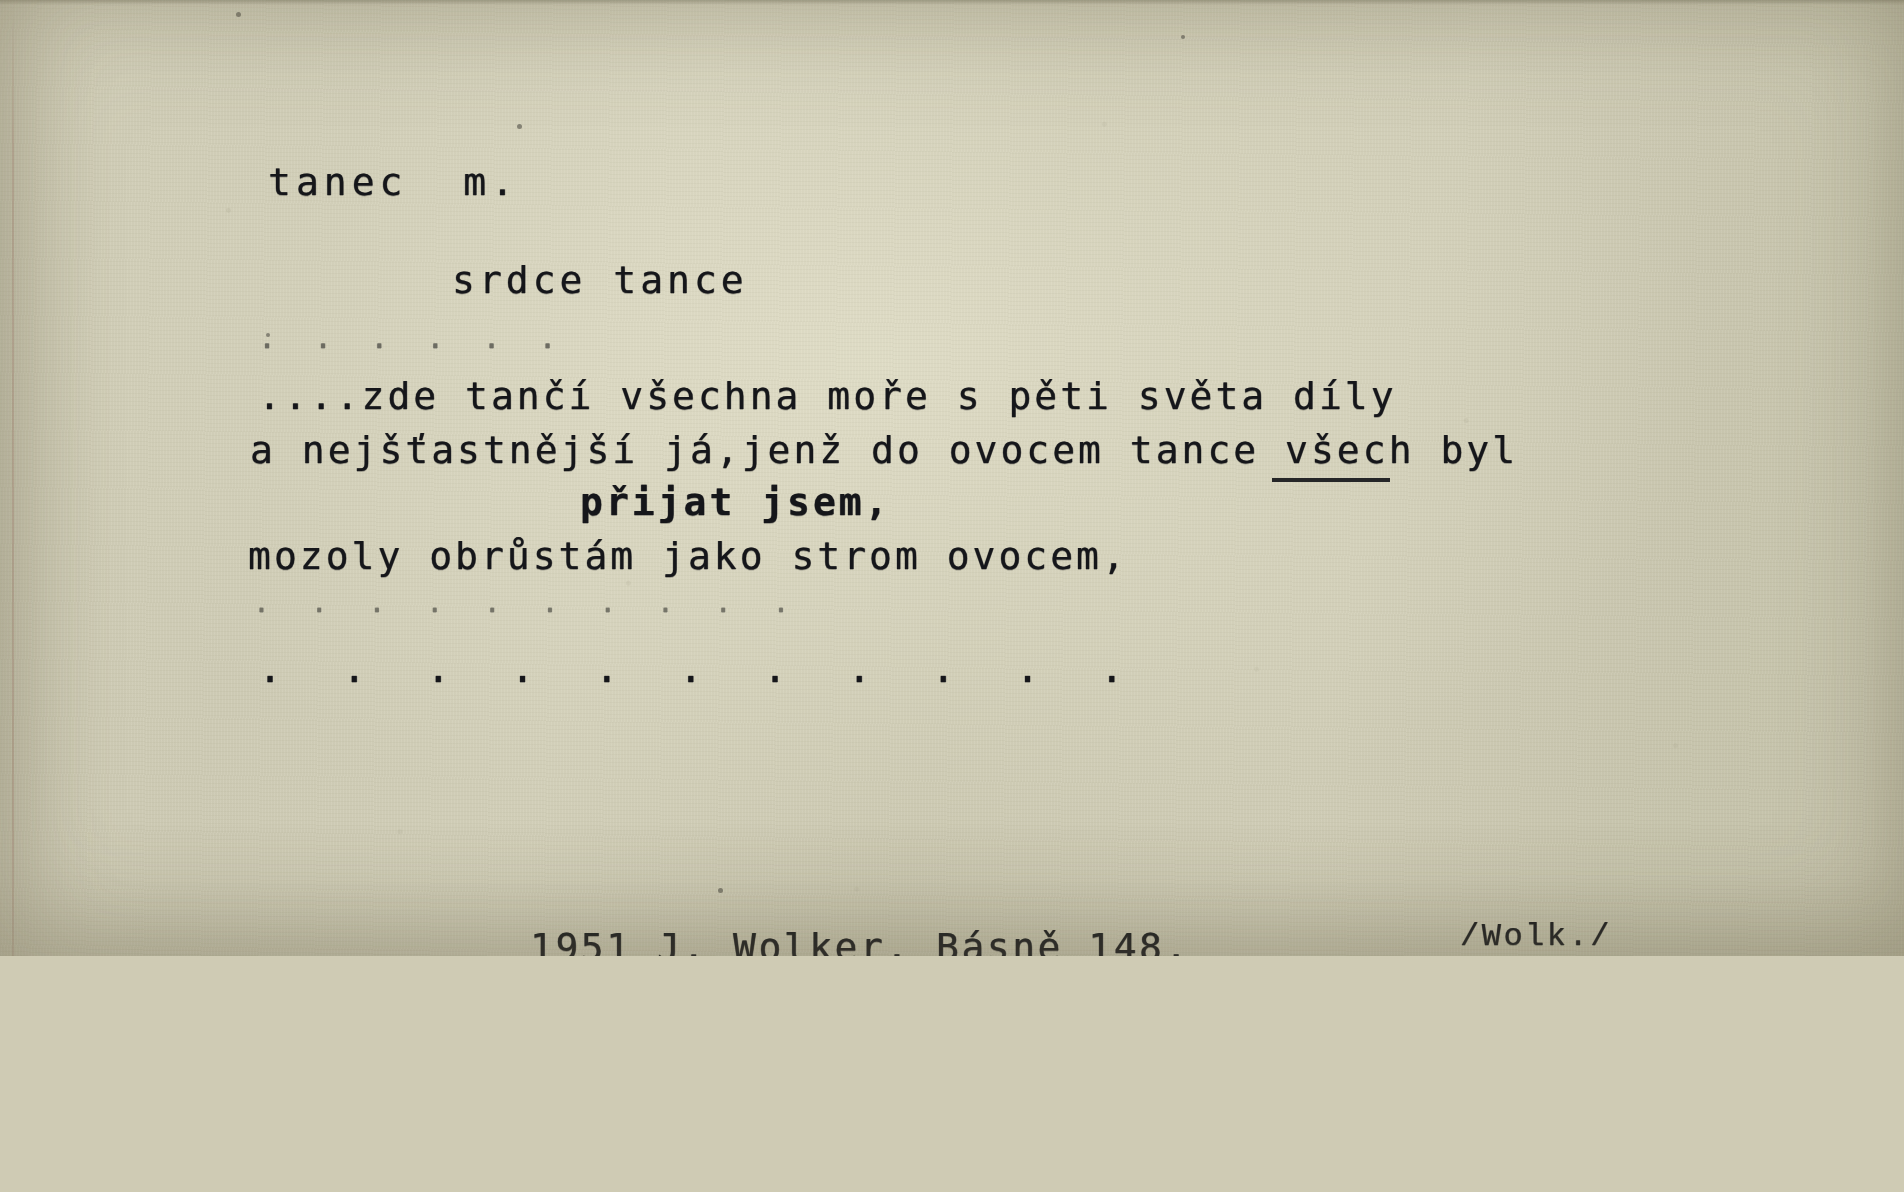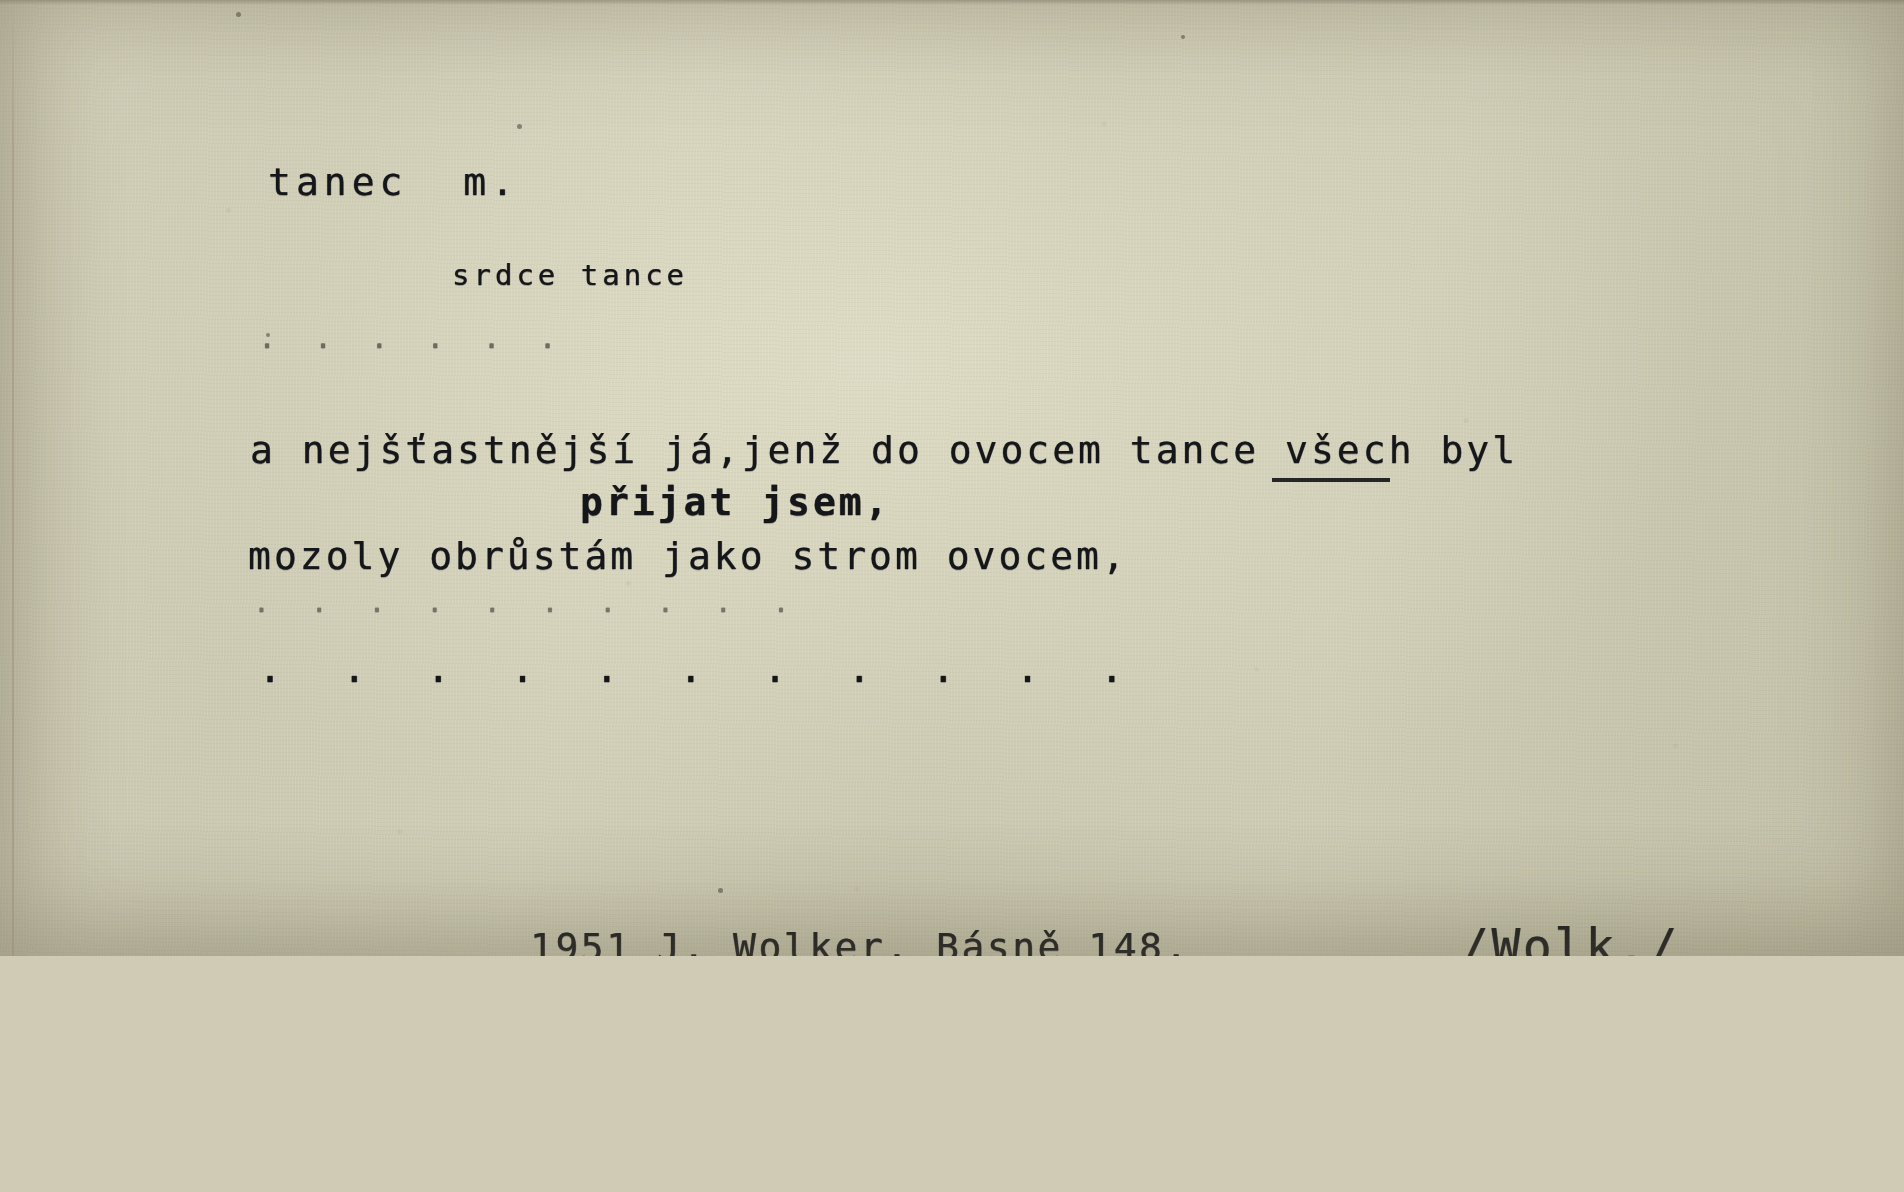--- a/index.html
+++ b/index.html
@@ -82,34 +82,34 @@
     color: #15161a;
     font-family: "DejaVu Sans Mono", monospace;
     white-space: pre;
     text-shadow:
       0.5px 0 0 rgba(20,20,24,0.45),
       -0.5px 0 0 rgba(20,20,24,0.30),
       0 0.5px 0 rgba(20,20,24,0.30);
   }
 
   #headword   { left: 268px; top: 160px; font-size: 38px; letter-spacing: 5px; }
-  #subtitle   { left: 452px; top: 258px; font-size: 29px; letter-spacing: 4px; }
+  #subtitle   { left: 452px; top: 258px; font-size: 38px; letter-spacing: 4px; }
 
   .verse { font-size: 38px; letter-spacing: 3px; }
   #dots-top   { left: 258px; top: 320px; font-size: 30px; letter-spacing: 10px; color: #4a4a44; opacity: 0.75; }
   #line1      { left: 258px; top: 374px; }
   #line2      { left: 250px; top: 428px; }
   #line3      { left: 580px; top: 480px; font-weight: bold; }
   #line4      { left: 248px; top: 534px; }
   #dots-mid   { left: 253px; top: 586px; font-size: 28px; letter-spacing: 12px; color: #4e4e46; opacity: 0.7; }
   #dots-sep   { left: 258px; top: 645px; font-size: 40px; letter-spacing: 18px; }
 
   #source     { left: 530px; top: 925px; font-size: 38px; letter-spacing: 2.5px; }
   #source-sub { left: 1327px; top: 955px; font-size: 30px; letter-spacing: 1px; }
-  #sigil      { left: 1460px; top: 918px; font-size: 48px; letter-spacing: 2.5px; }
+  #sigil      { left: 1460px; top: 918px; font-size: 32px; letter-spacing: 2.5px; font-family: Liberation Mono, monospace; }
 
   
   .underline-mark {
     position: absolute;
     left: 1272px;
     top: 478px;
     width: 118px;
     height: 4px;
     background: #16171b;
     opacity: 0.92;
@@ -138,20 +138,21 @@
   <div class="speck s3"></div>
   <div class="speck s4"></div>
   <div class="speck s5"></div>
 
   <div class="typed" id="headword">tanec  m.</div>
 
   <div class="typed" id="subtitle">srdce tance</div>
 
   <div class="typed" id="dots-top">. . . . . .</div>
 
+  <div class="typed verse" id="line1">....zde tančí všechna moře s pěti světa díly</div>
   <div class="typed verse" id="line2">a nejšťastnější já,jenž do ovocem tance všech byl</div>
   <div class="underline-mark"></div>
   <div class="typed verse" id="line3">přijat jsem,</div>
   <div class="typed verse" id="line4">mozoly obrůstám jako strom ovocem,</div>
 
   <div class="typed" id="dots-mid">. . . . . . . . . .</div>
   <div class="typed" id="dots-sep">. . . . . . . . . . .</div>
 
   <div class="typed" id="source">1951 J. Wolker, Básně 148,</div>
   <div class="typed" id="source-sub">16</div>

